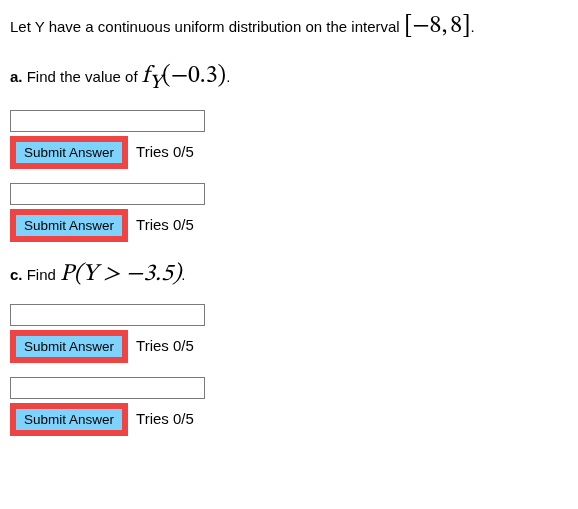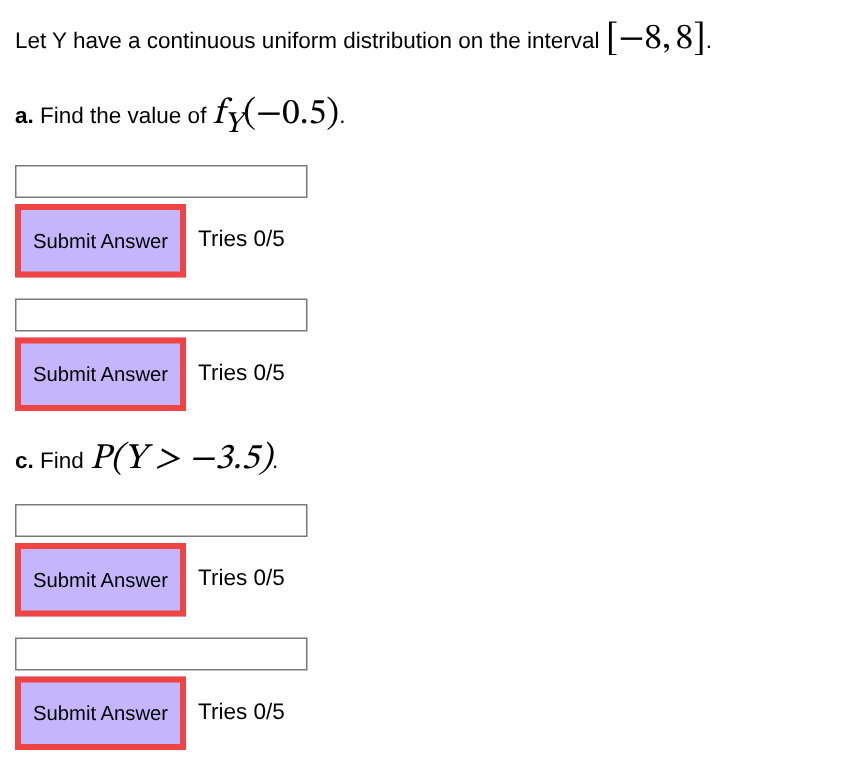--- a/index.html
+++ b/index.html
@@ -41,40 +41,40 @@
     background: #fff;
   }
   .submit-row {
     display: flex;
     align-items: center;
     gap: 8px;
   }
   button.submit {
     font-family: Arial, sans-serif;
     font-size: 13.5px;
-    padding: 13px 8px;
-    background: #c4b5fd;
-    border: 4px solid #ef4444;
+    padding: 3px 8px;
+    background: #7dd3fc;
+    border: 6px solid #ef4444;
     color: #000;
     cursor: pointer;
   }
   .tries {
     font-size: 15px;
   }
 </style>
 </head>
 <body>
 
 <div class="intro">
   <span>Let Y have a continuous uniform distribution on the interval </span><span class="math">[−8, 8]</span><span>.</span>
 </div>
 
 <div class="part">
   <div class="part-prompt">
-    <span class="part-label">a.</span><span> Find the value of </span><span class="math"><span class="mi">f</span><sub class="mi">Y</sub><span>(−0.5)</span></span><span>.</span>
+    <span class="part-label">a.</span><span> Find the value of </span><span class="math"><span class="mi">f</span><sub class="mi">Y</sub><span>(−0.3)</span></span><span>.</span>
   </div>
   <input type="text" class="answer" style="">
   <div class="submit-row">
     <button class="submit">Submit Answer</button>
     <span class="tries">Tries 0/5</span>
   </div>
 </div>
 
 <div class="part">
   <input type="text" class="answer" style="">

